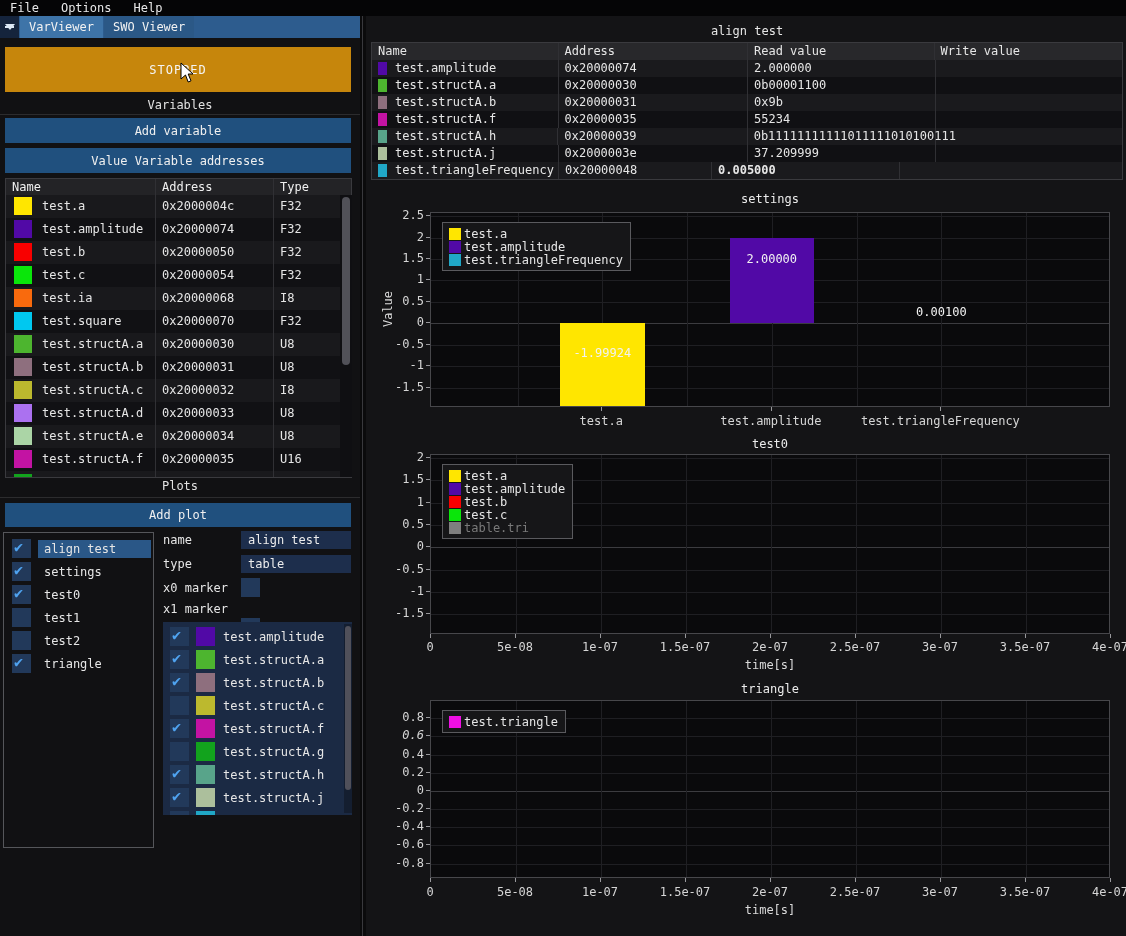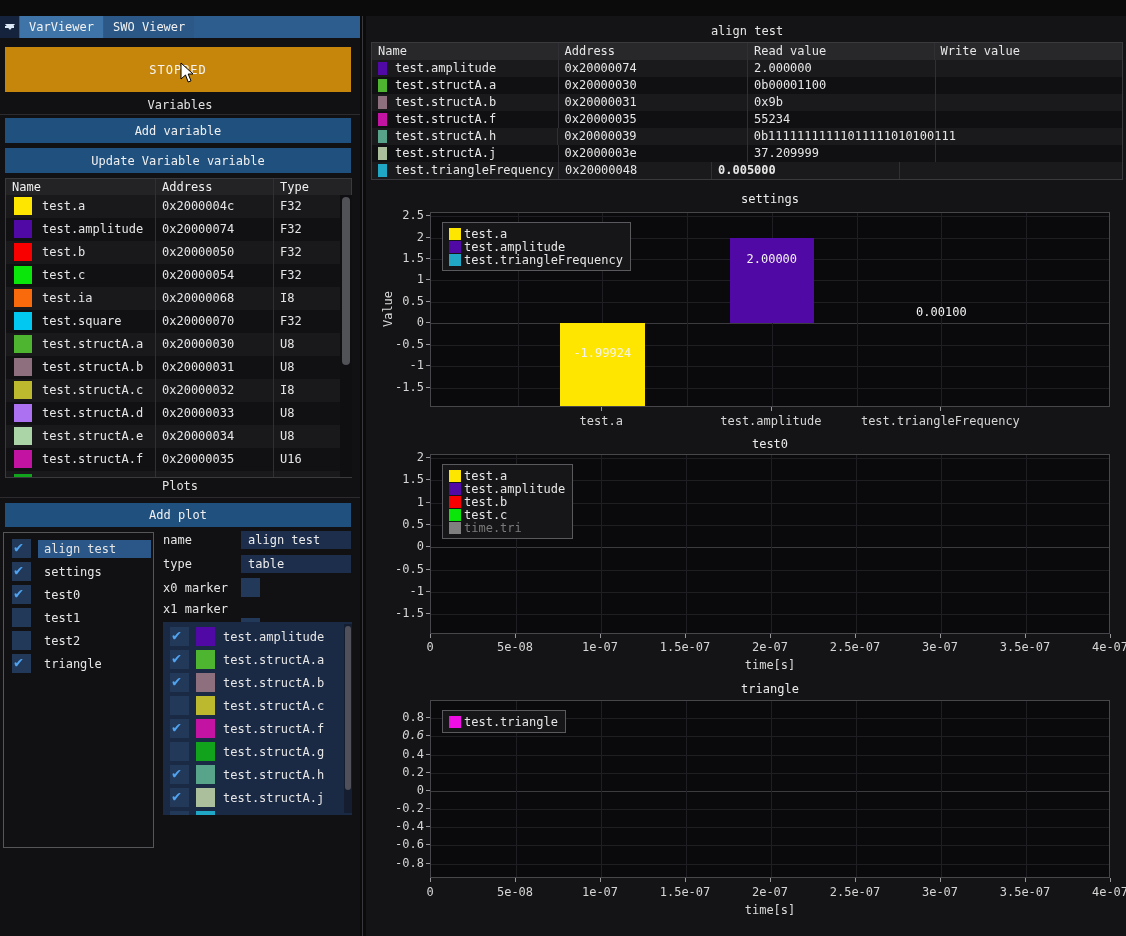--- a/index.html
+++ b/index.html
@@ -71,20 +71,25 @@
   .bar { position:absolute; }
   .barlbl { position:absolute; color:#f2f2f2; text-align:center; }
 
   #cursor { left:180px; top:62px; width:16px; height:22px; }
 </style>
 </head>
 <body>
 
 <div id="app">
 
+  <div id="menubar" class="abs">
+      <span>File</span>
+      <span>Options</span>
+      <span>Help</span>
+    </div>
 
   <div id="tabbar" class="abs">
     <div id="collapse-btn">
       <span class="bar"></span>
         <span class="tri"></span>
     </div>
     <div class="tab active">
         <span>VarViewer</span>
       </div>
     <div class="tab">
@@ -95,21 +100,21 @@
   <div id="divider" class="abs"></div>
 
   <div id="sidebar" class="abs"></div>
 
   <div class="abs btn-orange" style="left:5px;top:47px;width:346px;height:45px;">STOPPED</div>
 
   <div class="abs section-label" style="left:0;top:98px;width:360px;height:14px;">Variables</div>
   <div class="abs hline" style="left:0;top:114px;width:360px;"></div>
 
   <div class="abs btn-blue" style="left:5px;top:118px;width:346px;height:25px;">Add variable</div>
-  <div class="abs btn-blue" style="left:5px;top:148px;width:346px;height:25px;">Update Variable variable</div>
+  <div class="abs btn-blue" style="left:5px;top:148px;width:346px;height:25px;">Value Variable addresses</div>
 
   <div id="var-table" class="abs tbl" style="left:5px;top:178px;width:347px;height:300px;overflow:hidden;">
       <div class="trow thead" style="height: 16px; line-height: 16px;">
         <div class="cell" style="width: 150px;">Name</div>
         <div class="cell" style="width: 118px;">Address</div>
         <div class="cell" style="width: 67px;">Type</div>
       </div>
       <div class="trow row-a" style="height: 23px; line-height: 23px; overflow: hidden;">
         <div class="cell nameCell" style="width: 150px;">
           <div class="swatch" style="width: 18px; height: 18px; margin: 2px 10px 0px 2px; background: rgb(255, 230, 0); align-self: flex-start;"></div>
@@ -480,21 +485,21 @@
           <div class="lrow">
             <div class="lsw" style="background: rgb(248, 0, 0);"></div>
             <div>test.b</div>
           </div>
           <div class="lrow">
             <div class="lsw" style="background: rgb(10, 230, 10);"></div>
             <div>test.c</div>
           </div>
           <div class="lrow">
             <div class="lsw" style="background: rgb(127, 127, 127);"></div>
-            <div style="color: rgb(122, 122, 122);">time.tri</div>
+            <div style="color: rgb(122, 122, 122);">table.tri</div>
           </div>
         </div>
       </div>
       <div class="tickmark" style="left: 426px; top: 456.7px; width: 4px; height: 1px;"></div>
       <div class="ticklbl ytick" style="left: 364px; top: 449.7px; width: 60px;">2</div>
       <div class="tickmark" style="left: 426px; top: 479.1px; width: 4px; height: 1px;"></div>
       <div class="ticklbl ytick" style="left: 364px; top: 472.1px; width: 60px;">1.5</div>
       <div class="tickmark" style="left: 426px; top: 501.5px; width: 4px; height: 1px;"></div>
       <div class="ticklbl ytick" style="left: 364px; top: 494.5px; width: 60px;">1</div>
       <div class="tickmark" style="left: 426px; top: 523.9px; width: 4px; height: 1px;"></div>

